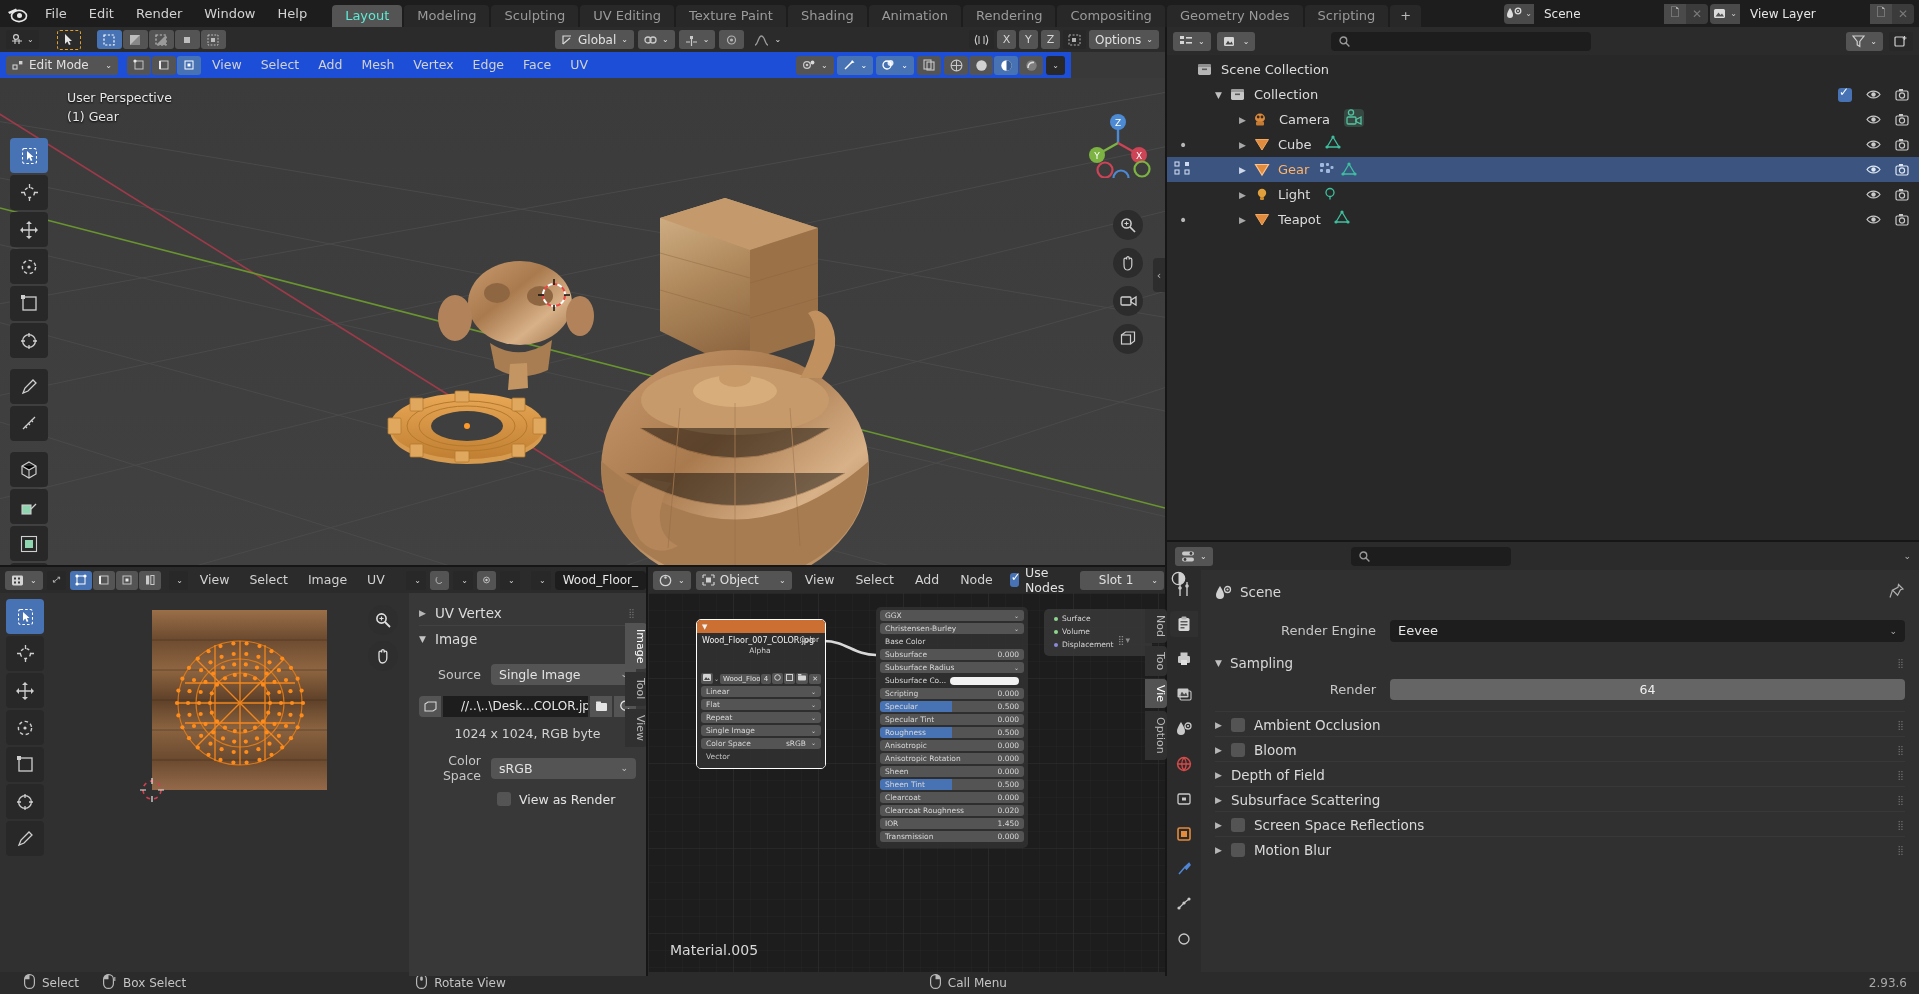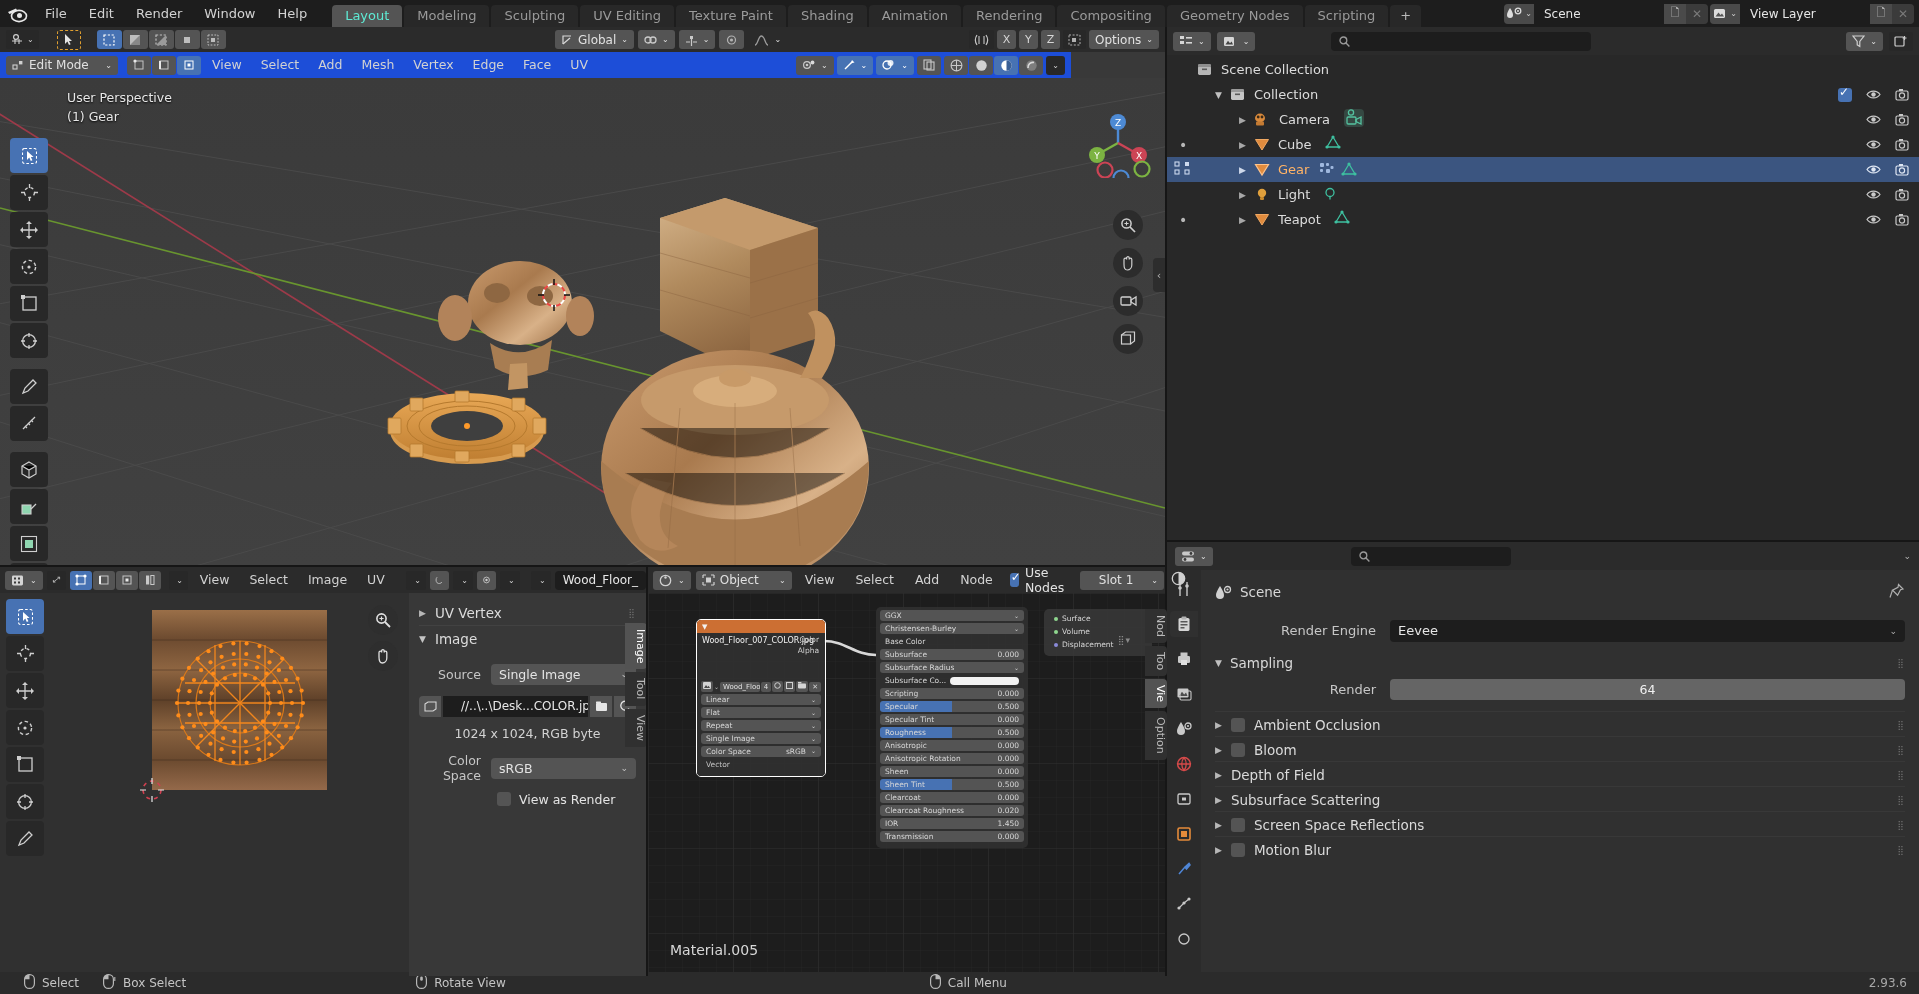--- a/index.html
+++ b/index.html
@@ -1431,21 +1431,21 @@
         <path d="M176 48 C198 48 206 62 228 62" stroke="#d8d8d8" stroke-width="2.6" fill="none"></path>
       </svg>
 
       <div class="node" style="left:48px;top:26px;width:130px;border:1.4px solid #ffffff">
         <div class="node-head" style="background:#cc6f33">
           <span style="font-size:7px">▼</span>
           <span>Wood_Floor_007_COLOR.jpg</span>
         </div>
         <div class="node-body" style="background:#303030f0">
           <div style="text-align:right;padding-right:2px;color:#d2d2d2;font-size:7.5px;height:11px">Color</div>
-          <div style="text-align:right;padding-right:2px;color:#d2d2d2;font-size:7.5px;height:11px;margin-bottom:24px">Alpha</div>
+          <div style="text-align:center;padding-right:2px;color:#d2d2d2;font-size:7.5px;height:11px;margin-bottom:16px">Alpha</div>
           <div style="display:flex;gap:1px;align-items:center;margin-bottom:2px">
             <span style="background:#545454;border-radius:2px;padding:1px 2px">
               <svg width="8" height="7" viewBox="0 0 8 7">
                   <rect width="8" height="7" rx="1" fill="#d4d4d4"></rect>
                   <path d="M1 6 L3 3 L4.6 5 L5.6 3.8 L7 6Z" fill="#4a4a4a"></path>
                 </svg></span>
             <span style="font-size:6px;color:#c0c0c0">⌄</span>
             <span style="flex:1;background:#545454;border-radius:2px;padding:1px 3px;font-size:7px;color:#e0e0e0;overflow:hidden;white-space:nowrap">Wood_Floor_...</span>
             <span style="background:#545454;border-radius:2px;padding:1px 3px;font-size:7px;color:#e0e0e0">4</span>
             <span style="background:#545454;border-radius:2px;padding:1px 2px">

